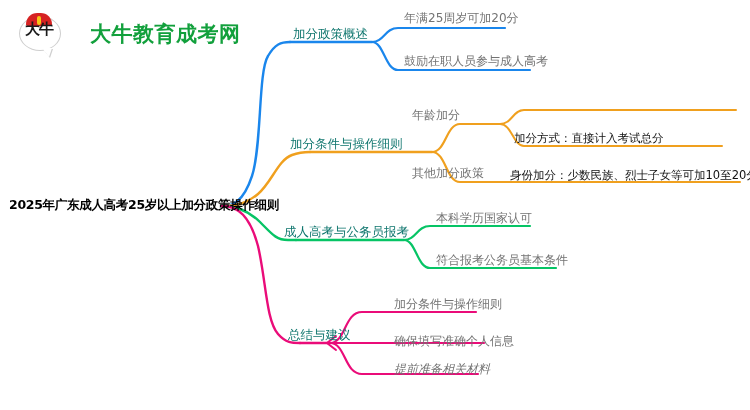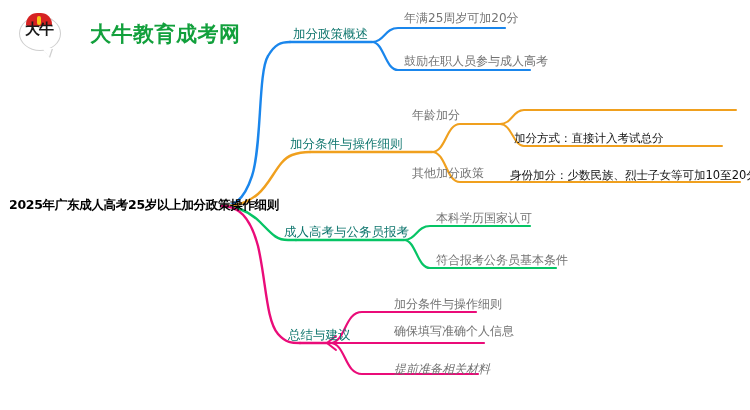--- a/index.html
+++ b/index.html
@@ -225,17 +225,17 @@
   <div class="node node-l3" style="left:514px; top:131px;">加分方式：直接计入考试总分</div>
 
   <div class="node node-l3" style="left:510px; top:168px;">身份加分：少数民族、烈士子女等可加10至20分</div>
 
   <div class="node node-l2" style="left:436px; top:211px;">本科学历国家认可</div>
 
   <div class="node node-l2" style="left:436px; top:253px;">符合报考公务员基本条件</div>
 
   <div class="node node-l2" style="left:394px; top:297px;">加分条件与操作细则</div>
 
-  <div class="node node-l2" style="left:394px; top:324px;">确保填写准确个人信息</div>
+  <div class="node node-l2" style="left:394px; top:334px;">确保填写准确个人信息</div>
 
   <div class="node node-l2" style="left:394px; top:362px;font-style:italic;">提前准备相关材料</div>
 
 </div>
 
 </body></html>

